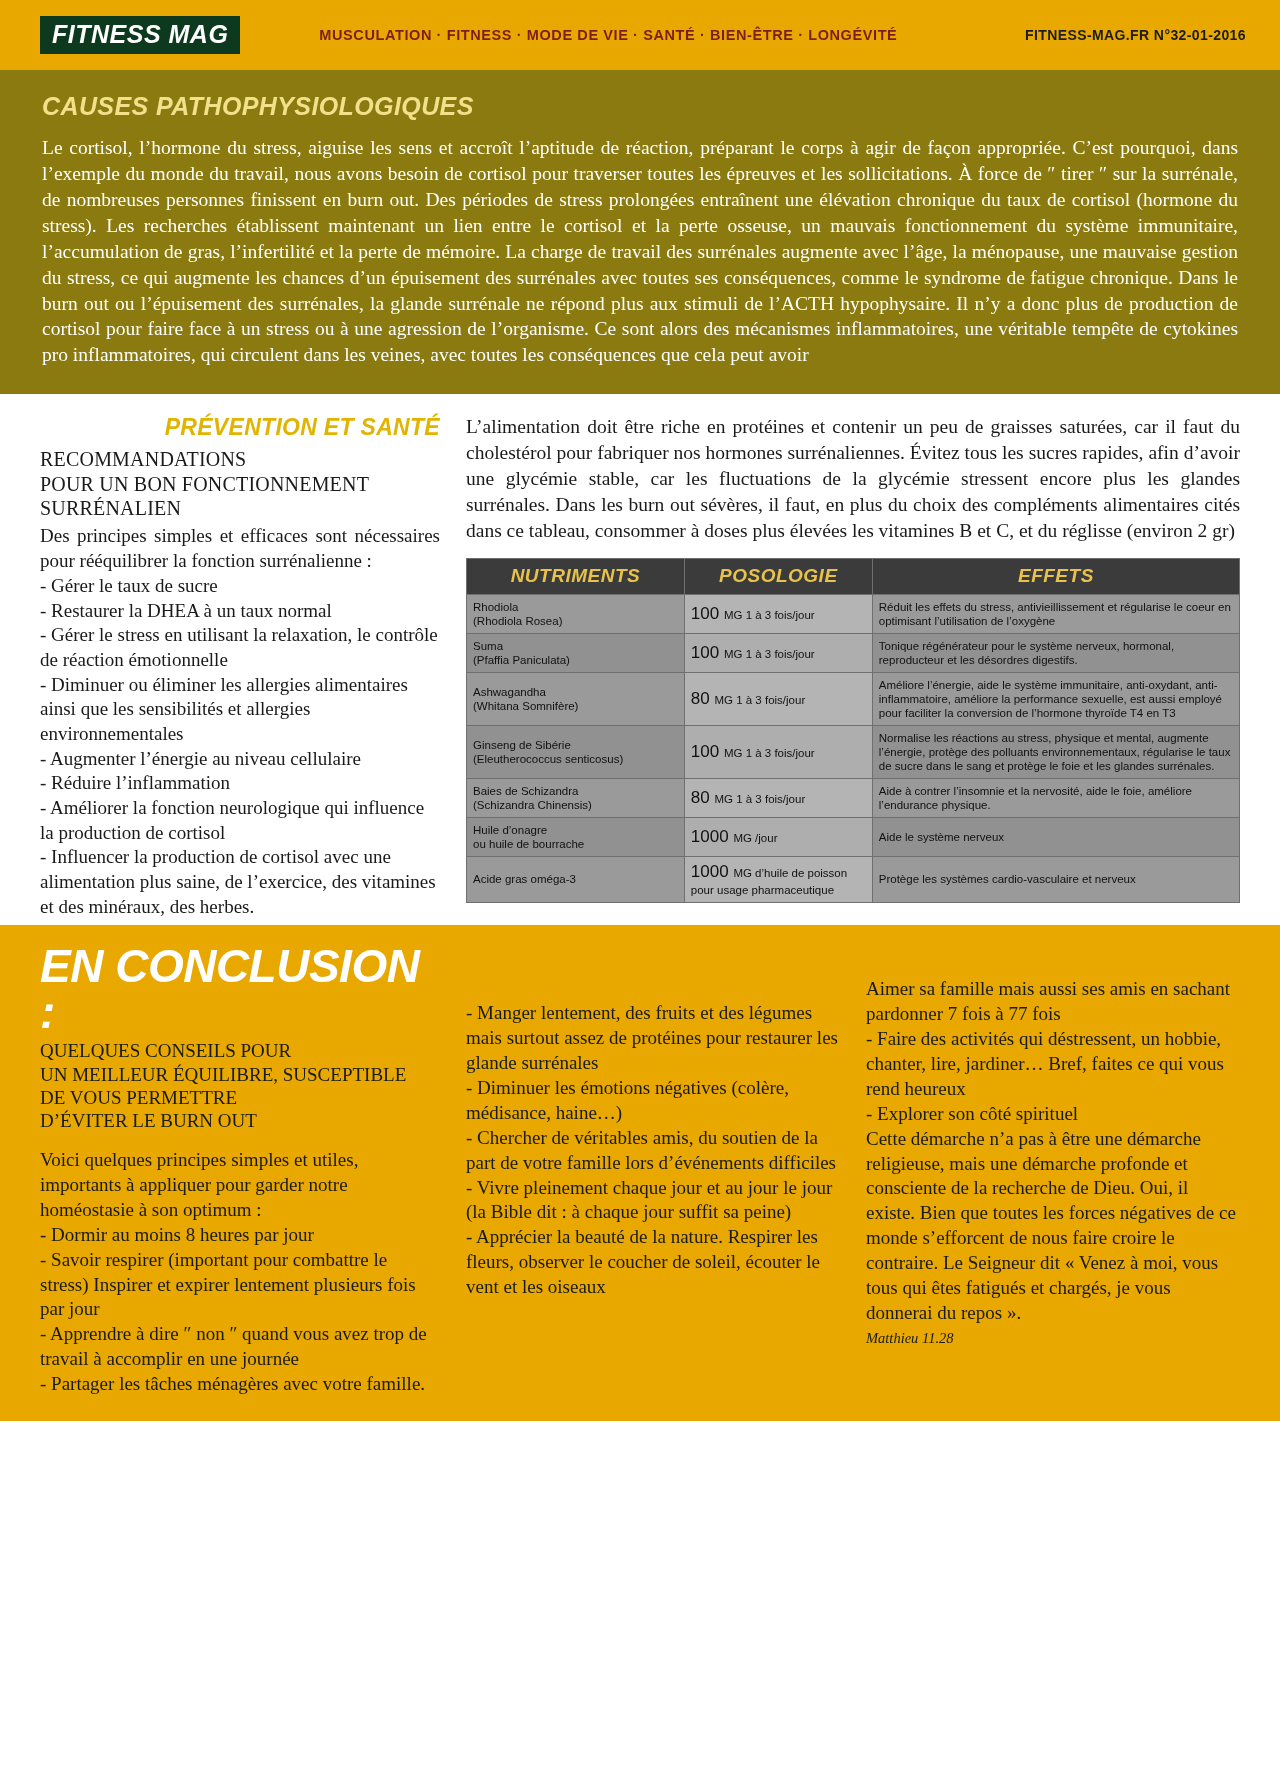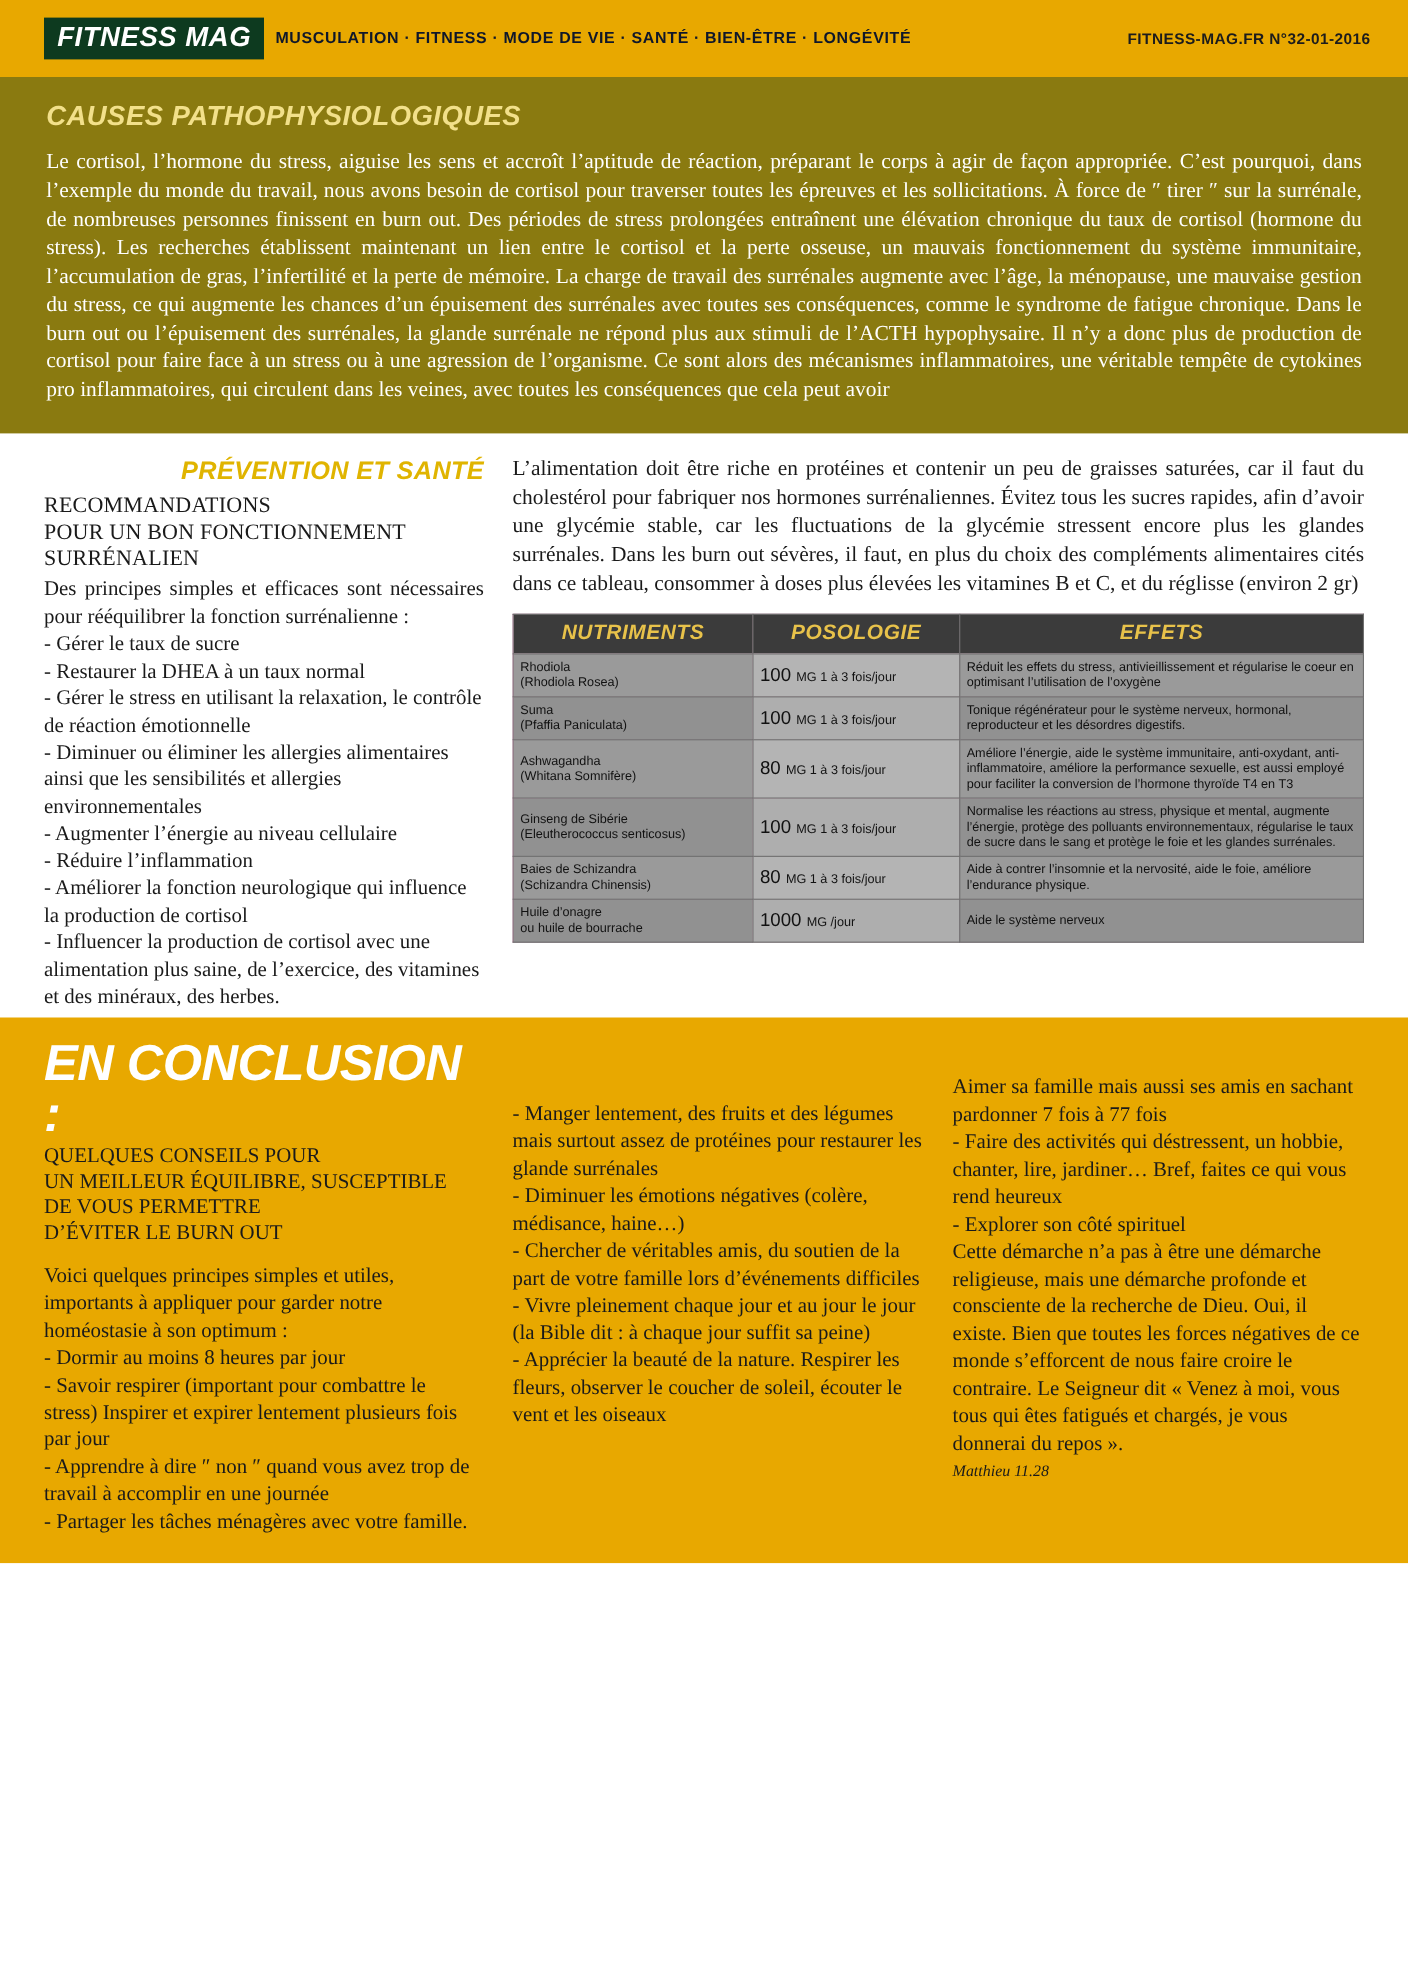--- a/index.html
+++ b/index.html
@@ -19,40 +19,41 @@
   }
 
   
   .masthead{
     background:#e8a800;
     height:70px;
     display:flex;
     align-items:center;
     padding:0 34px 0 40px;
     box-sizing:border-box;
+    gap:48px;
   }
   .logo-box{
     background:#0d3a1f;
     color:#ffffff;
     font-family:"Liberation Sans", sans-serif;
     font-weight:bold;
     font-style:italic;
     font-size:25px;
     letter-spacing:.5px;
     padding:6px 12px 7px 12px;
     line-height:1;
     white-space:nowrap;
   }
   .masthead-tagline{
-    margin-left:10px;
+    margin-left:31px;
     font-family:"Liberation Sans", sans-serif;
     font-weight:bold;
     font-size:14.5px;
     letter-spacing:.6px;
-    color:#0f172a;
+    color:#7f1d1d;
     white-space:nowrap;
   }
   .masthead-issue{
     margin-left:auto;
     font-family:"Liberation Sans", sans-serif;
     font-weight:bold;
     font-size:14px;
     letter-spacing:.4px;
     color:#1c1c1c;
     white-space:nowrap;
@@ -254,20 +255,25 @@
             <tr>
               <td class="c-name">Baies de Schizandra<br>(Schizandra Chinensis)</td>
               <td class="c-dose"><span class="dose-num">80 </span><span>MG 1 à 3 fois/jour</span></td>
               <td class="c-eff">Aide à contrer l’insomnie et la nervosité, aide le foie, améliore l’endurance physique.</td>
             </tr>
             <tr>
               <td class="c-name">Huile d’onagre<br>ou huile de bourrache</td>
               <td class="c-dose"><span class="dose-num">1000 </span><span>MG /jour</span></td>
               <td class="c-eff">Aide le système nerveux</td>
             </tr>
+            <tr>
+              <td class="c-name">Acide gras oméga-3</td>
+              <td class="c-dose"><span class="dose-num">1000 </span><span>MG d’huile de poisson<br>pour usage pharmaceutique</span></td>
+              <td class="c-eff">Protège les systèmes cardio-vasculaire et nerveux</td>
+            </tr>
           </tbody>
       </table>
     </div>
   </div>
 
   <div class="conclusion">
     <div class="cc-left">
       <div class="concl-title">EN CONCLUSION :</div>
       <div class="concl-sub" id="concl-sub">QUELQUES CONSEILS POUR<br>UN MEILLEUR ÉQUILIBRE, SUSCEPTIBLE<br>DE VOUS PERMETTRE<br>D’ÉVITER LE BURN OUT</div>
       <div class="col-text" id="concl-left">Voici quelques principes simples et utiles, importants à appliquer pour garder notre homéostasie à son optimum :<br>- Dormir au moins 8 heures par jour<br>- Savoir respirer (important pour combattre le stress) Inspirer et expirer lentement plusieurs fois par jour<br>- Apprendre à dire ″ non ″ quand vous avez trop de travail à accomplir en une journée<br>- Partager les tâches ménagères avec votre famille.</div>

